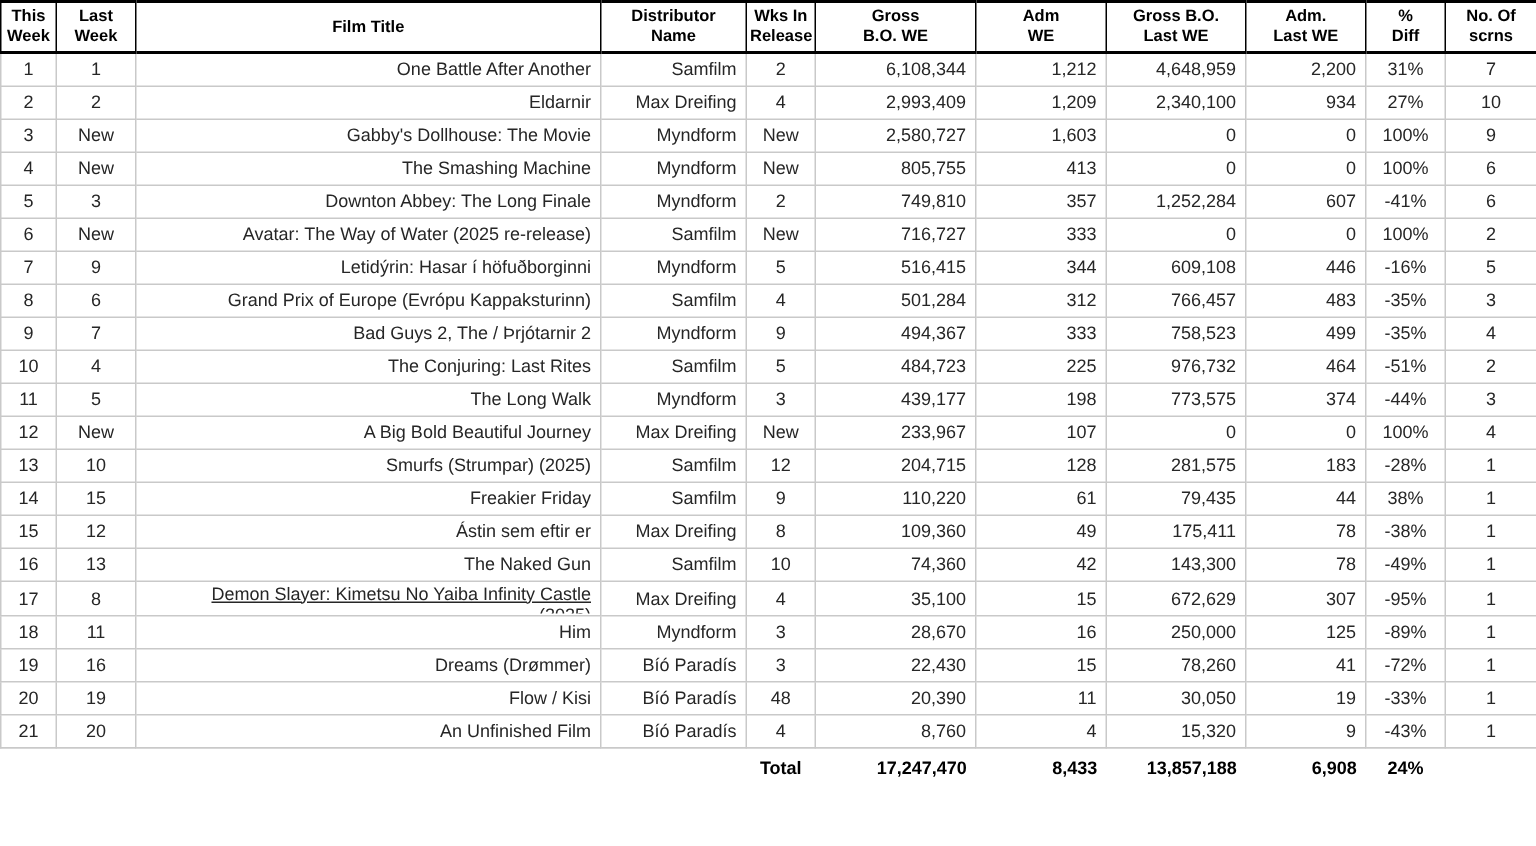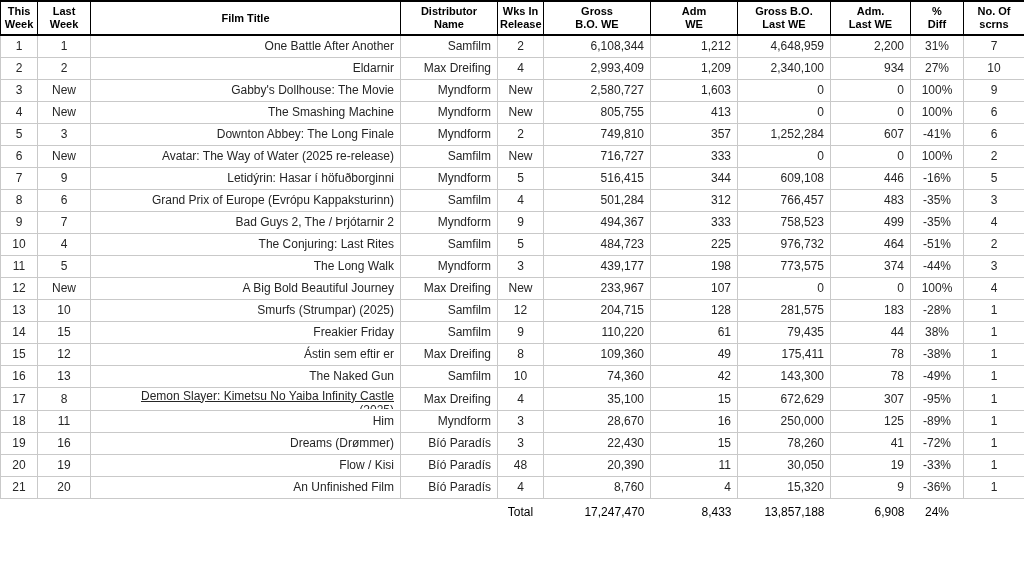--- a/index.html
+++ b/index.html
@@ -40,21 +40,21 @@
     height: 22px;
     vertical-align: middle;
     white-space: nowrap;
     overflow: hidden;
   }
   .al-left   { text-align: right; }
   .al-center { text-align: center; }
   .al-right  { text-align: right; }
   tr.total-row td {
     border: none;
-    font-weight: normal;
+    font-weight: bold;
     color: #000000;
     height: 24px;
     padding-top: 4px;
   }
   .clip2 {
     height: 20px;
     overflow: hidden;
     line-height: 14px;
     white-space: nowrap;
     text-decoration: underline;
@@ -359,21 +359,21 @@
         <tr>
           <td class="al-center">21</td>
           <td class="al-center">20</td>
           <td class="al-left">An Unfinished Film</td>
           <td class="al-left">Bíó Paradís</td>
           <td class="al-center">4</td>
           <td class="al-right">8,760</td>
           <td class="al-right">4</td>
           <td class="al-right">15,320</td>
           <td class="al-right">9</td>
-          <td class="al-center">-36%</td>
+          <td class="al-center">-43%</td>
           <td class="al-center">1</td>
         </tr>
       </tbody>
     <tfoot>
       <tr class="total-row">
         <td class="al-center"></td>
         <td class="al-center"></td>
         <td class="al-left"></td>
         <td class="al-left"></td>
         <td class="al-center">Total</td>

